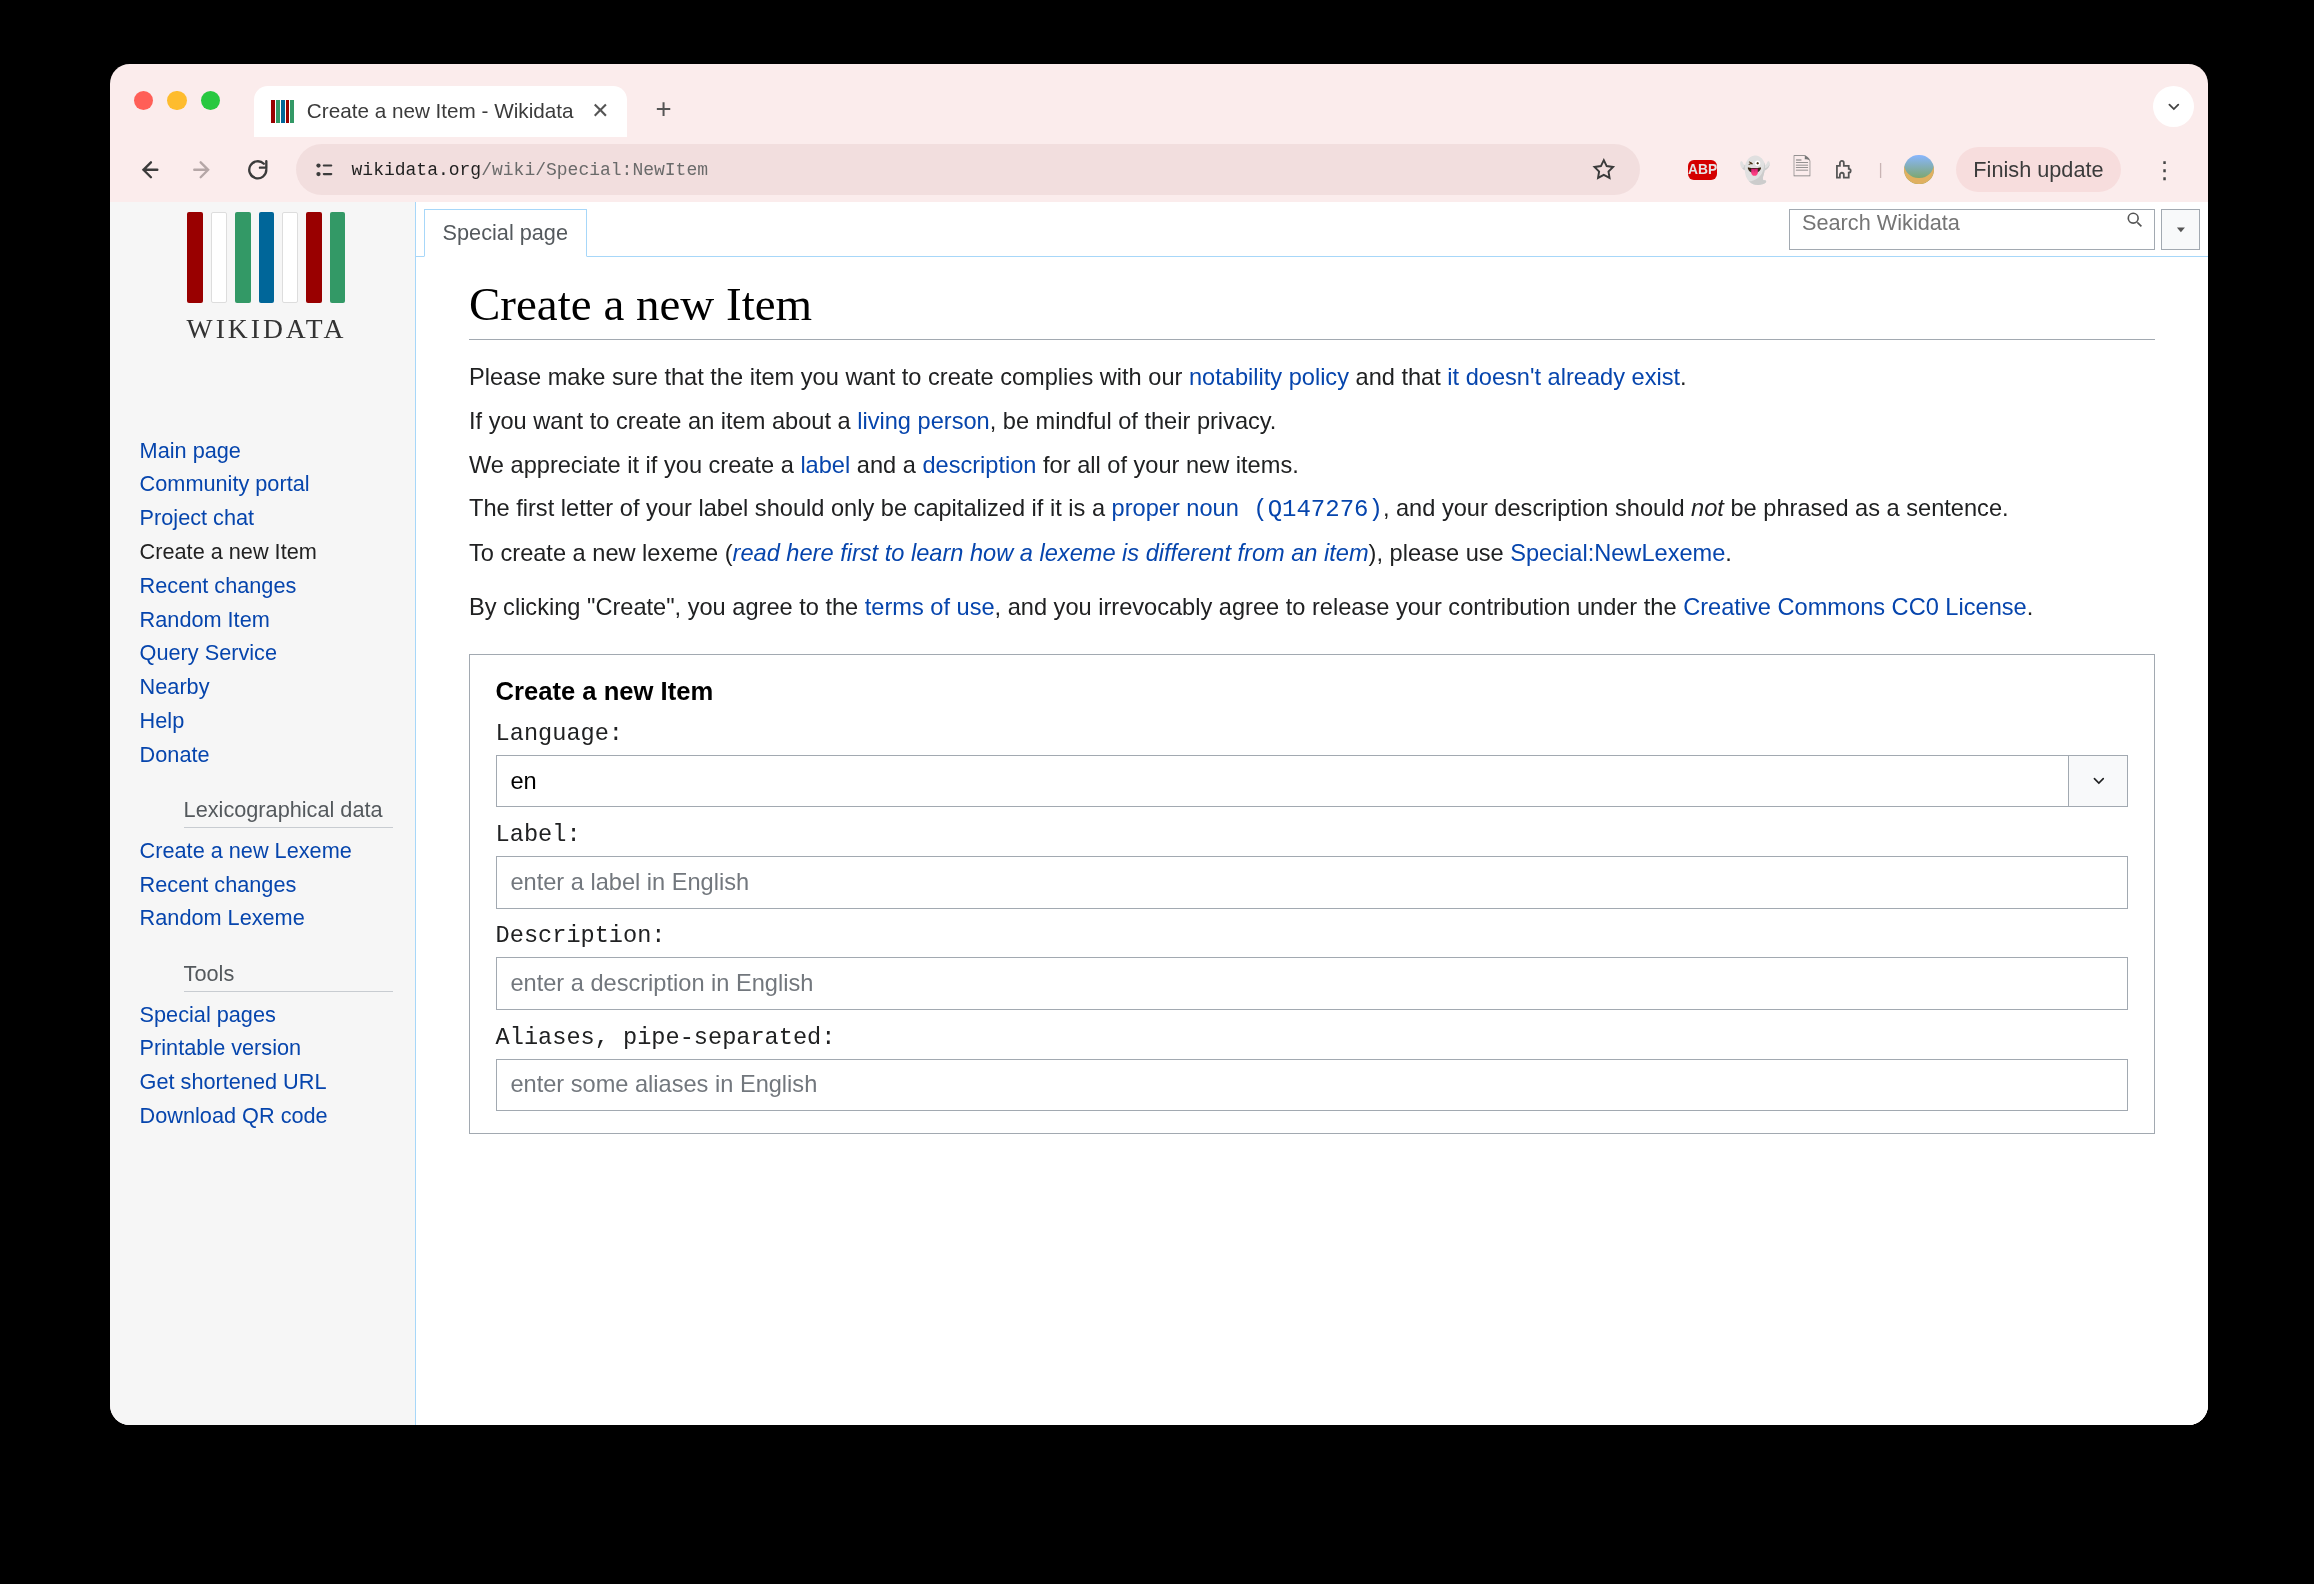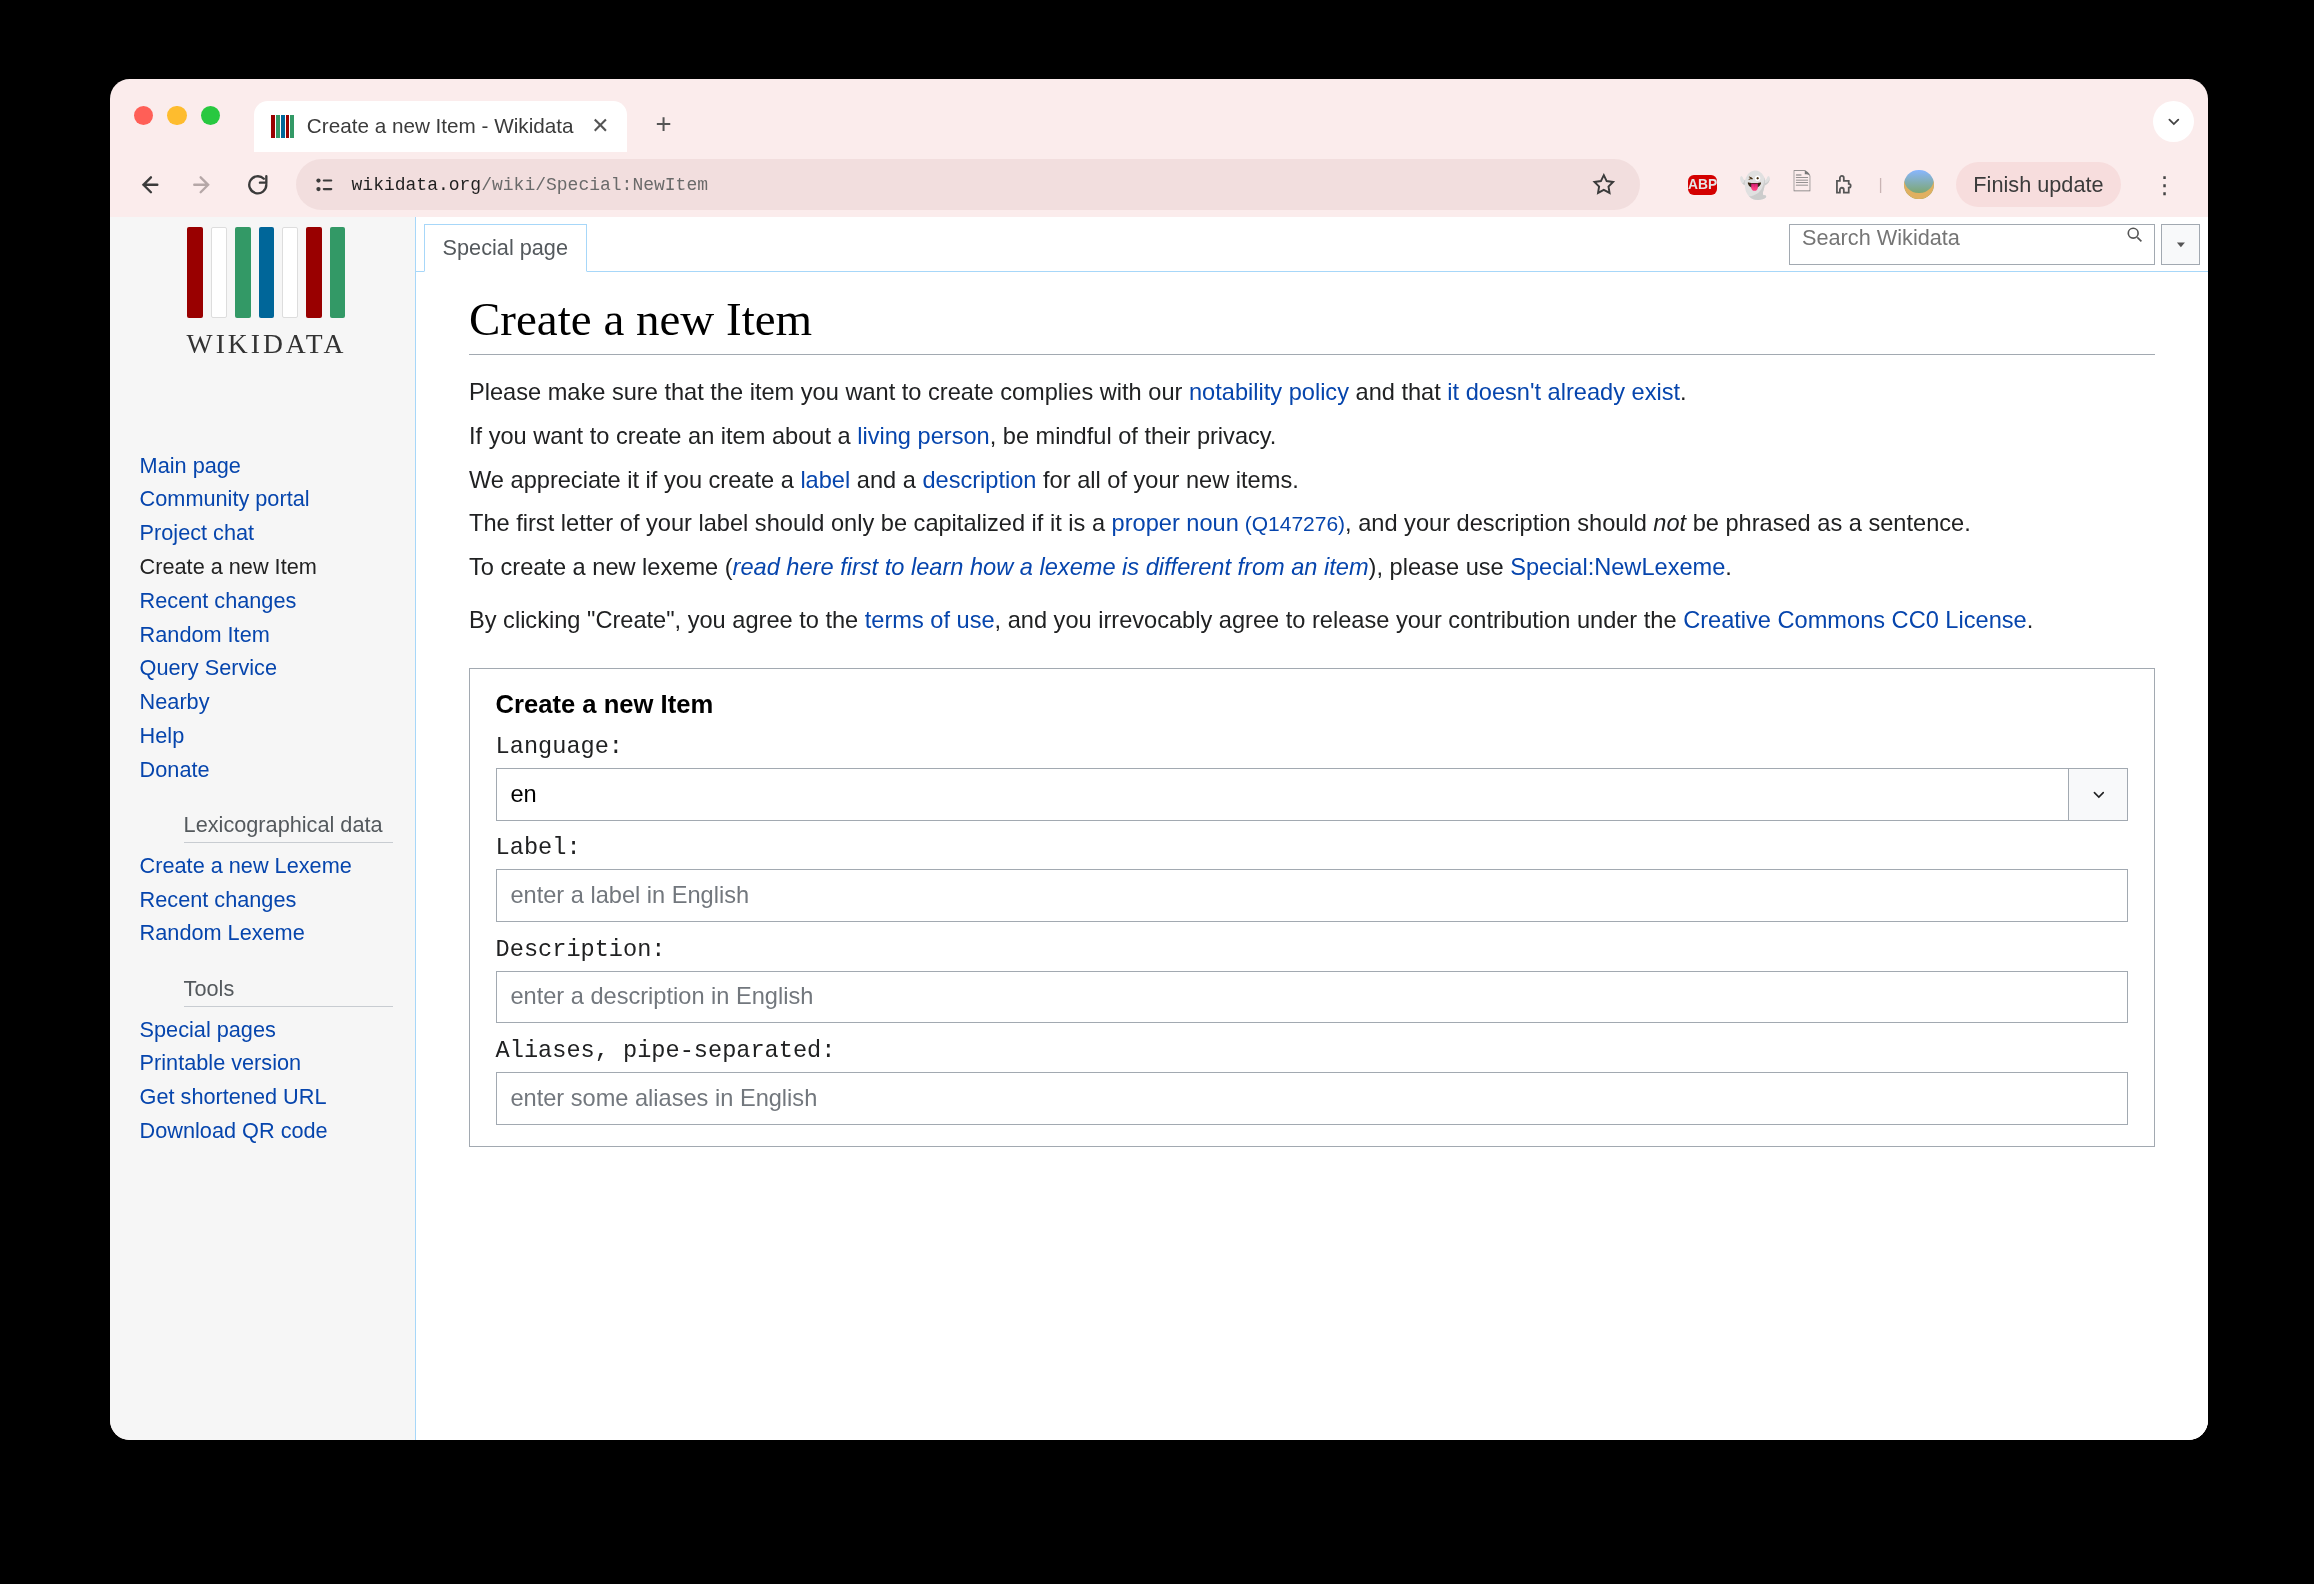--- a/index.html
+++ b/index.html
@@ -1,17 +1,17 @@
 <!DOCTYPE html>
 <html><head>
 <meta charset="utf-8">
 <style>
   * { box-sizing: border-box; margin: 0; padding: 0; }
   html, body { width: 2315px; height: 1584px; background: #000; font-family: -apple-system, BlinkMacSystemFont, "Segoe UI", Arial, sans-serif; }
-  .viewport { position: absolute; left: 110px; top: 79px; width: 2098px; height: 1361px; background: #fbecec; border-radius: 19.7px; overflow: hidden; box-shadow: 0 7.9px 39px rgba(0,0,0,.5); }
+  .viewport { position: absolute; left: 110px; top: 64px; width: 2098px; height: 1361px; background: #fbecec; border-radius: 19.7px; overflow: hidden; box-shadow: 0 7.9px 39px rgba(0,0,0,.5); }
   
   .tabstrip { height: 73px; display: flex; align-items: center; padding-left: 23.6px; gap: 13.8px; }
   .traffic { display: flex; gap: 13.8px; margin-right: 19.7px; }
   .dot { width: 19.7px; height: 19.7px; border-radius: 50%; }
   .dot.red { background: #ff5f57; } .dot.yellow { background: #febc2e; } .dot.green { background: #28c840; }
   .tab { background: #fff; height: 51px; border-radius: 13.8px 13.8px 0 0; display: flex; align-items: center; padding: 0 17.7px; gap: 11.8px; margin-top: 21.7px; }
   .favicon { width: 23.6px; height: 23.6px; display: flex; }
   .favicon span { width: 3.9px; height: 23.6px; margin-right: 1px; }
   .tab-title { font-size: 20.7px; color: #3b3b3b; }
   .tab-close { font-size: 21.7px; color: #555; margin-left: 5.9px; cursor: pointer; }
@@ -53,21 +53,21 @@
   .page-tab { border:1px solid #a7d7f9; border-bottom: 1px solid #fff; background:#fff; padding: 9.9px 17.7px; font-size: 21.7px; color:#54595d; position:relative; top:1px; cursor:pointer;}
   .tabs-spacer { flex:1;}
   .searchbox { display:flex; align-items:flex-start; border:1px solid #a2a9b1; background:#fff; height:41px; margin-bottom:5.9px; margin-right:5.9px;}
   .searchbox input { border:none; outline:none; font-size:21.7px; padding:0 11.8px; width: 325px; background:transparent; color:#333;}
   .search-icon { width: 39px; display:flex; align-items:center; justify-content:center; cursor:pointer; color:#555;}
   .dropdown-global { width:39px; border:1px solid #a2a9b1; height:41px; margin-bottom:5.9px; margin-right:7.9px; display:flex; align-items:center; justify-content:center; cursor:pointer; color:#555; background:#f8f9fa;}
   .article { padding: 19.7px 53px 39px 53px; overflow:auto; height: calc(100% - 55px);}
   h1.title { font-family: Georgia, 'Linux Libertine', serif; font-size: 47px; font-weight: 400; border-bottom: 1px solid #a2a9b1; padding-bottom: 7.9px; margin-bottom: 19.7px; color:#000;}
   p.intro { font-size: 23.6px; line-height: 1.6; color:#202122; margin-bottom: 5.9px;}
   a.link { color:#0645ad; text-decoration:none; cursor:pointer;}
-  .qid { color:#0645ad; font-size: 21px;}
+  .qid { color:#0645ad; font-size: 24px; font-family: Liberation Mono, monospace;}
   em.it { font-style: italic; }
   .formbox { border:1px solid #a2a9b1; margin-top: 27.6px; padding: 21.7px 25.6px;}
   .form-title { font-size: 25.6px; font-weight: 700; color:#000; margin-bottom: 13.8px;}
   .flabel { font-size: 23.6px; color:#202122; margin-top: 13.8px; margin-bottom: 7.9px; font-family: Liberation Mono, monospace;}
   .combo { display:flex; border:1px solid #a2a9b1;}
   .combo input { flex:1; border:none; padding: 11.8px 13.8px; font-size: 23.6px; outline:none;}
   .combo .cbtn { width:59px; border-left:1px solid #a2a9b1; background:#f8f9fa; display:flex; align-items:center; justify-content:center; cursor:pointer;}
   .tinput { width:100%; border:1px solid #a2a9b1; padding: 11.8px 13.8px; font-size: 23.6px; outline:none; color:#202122;}
   .tinput::placeholder { color:#72777d; }
   svg { display:block; }

